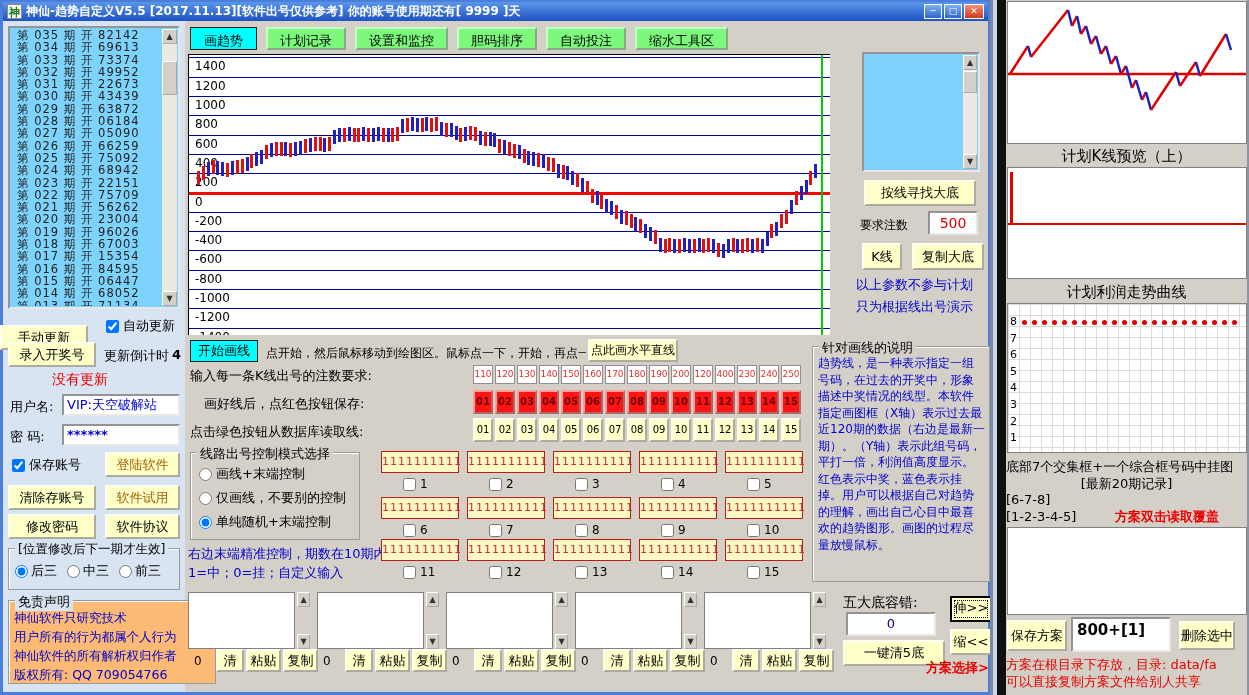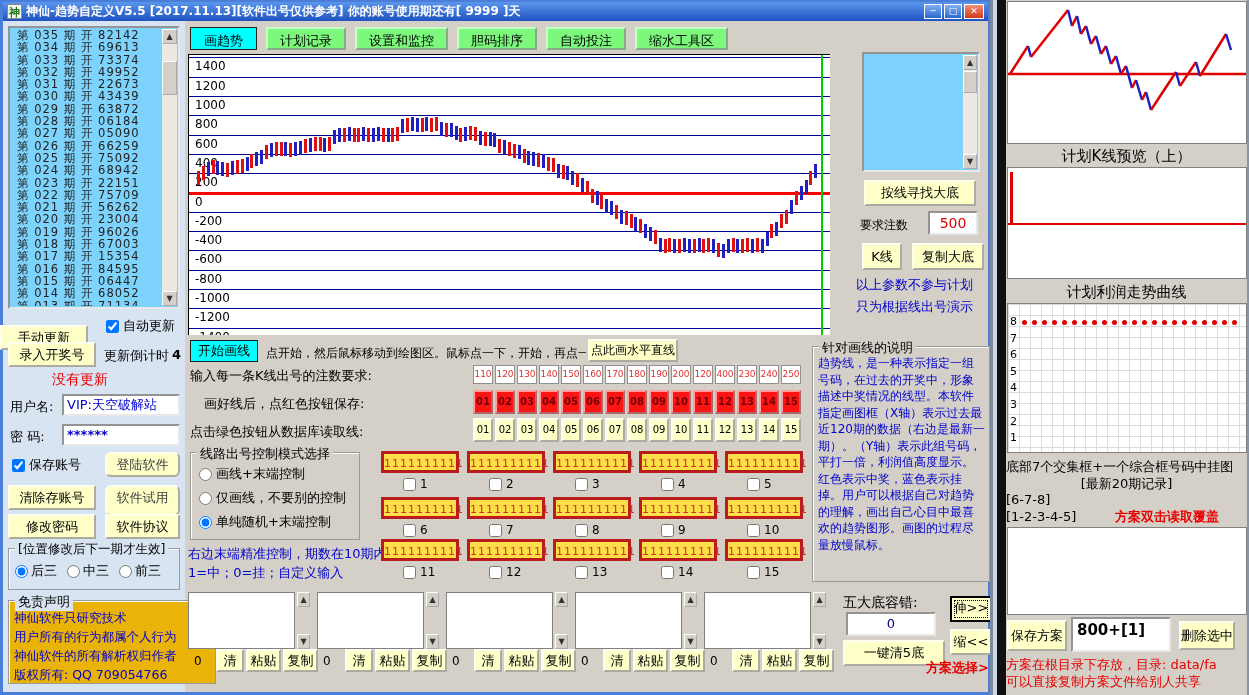--- a/index.html
+++ b/index.html
@@ -10,21 +10,21 @@
   #main-window { left:0; top:0; width:991px; height:695px; border:3px solid #4a7ed8; background:#d4d0c8; }
   #left-col-bg { left:3px; top:20px; width:182px; height:672px; background:#d9e4f2; }
   #titlebar { left:3px; top:2px; width:985px; height:19px; background:linear-gradient(to bottom,#5a96ec,#1e52c0); display:flex; align-items:center; padding:0 4px; color:#fff; }
   #title-icon { width:15px; height:15px; background:#f8f8f0; color:#1a7a1a; font-size:11px; line-height:15px; text-align:center; font-weight:bold; margin-right:4px; border:1px solid #888; }
   #title-text { font-weight:bold; font-size:12px; white-space:nowrap; overflow:hidden; flex:1; }
   .tbb { width:18px; height:15px; margin-left:2px; border:1px solid #fff; background:linear-gradient(#7fb0f2,#2e66ce); color:#fff; font-size:9px; line-height:13px; text-align:center; cursor:default; }
   .tbb.close { background:linear-gradient(#f09078,#cf3a18); width:20px; }
 
   
   .btn { background:#ffffc8; border:2px outset #fffff0; font-size:13px; text-align:center; color:#000; cursor:default; white-space:nowrap; overflow:hidden; }
-  .btn.disabled { color:#404040;border-radius:6px; }
+  .btn.disabled { color:#a16207; }
   .cyanbtn { background:#00ffff; border:1px solid #222; }
   .listbox { background:#7dd3fc; border:2px inset #e8e8e8; overflow:hidden; }
   .inputbox { background:#fff; border:2px inset #e8e8e8; overflow:hidden; white-space:nowrap; }
   .gbox { border:1px solid #9a9a9a; box-shadow:inset 1px 1px 0 #fff; }
   .gbox-legend { position:absolute; top:-8px; left:6px; padding:0 3px; font-size:13px; color:#000; white-space:nowrap; }
   .bluet { color:#0000cc; white-space:nowrap; }
   .redt { color:#e80000; white-space:nowrap; }
   .sb { position:absolute; top:1px; bottom:1px; width:15px; background:#ece9e2; }
   .sb-btn { height:15px; background:#d4d0c8; border:1px outset #fff; font-size:8px; line-height:13px; text-align:center; color:#333; }
   .sb-btn.dn { position:absolute; bottom:0; left:0; right:0; }
@@ -71,32 +71,32 @@
   .rbtn { width:20px; height:24px; background:#ff1414; border:2px outset #ff9c9c; color:#700000; font-size:10px; font-weight:bold; text-align:center; line-height:20px; }
   #load-row-label { left:190px; top:423px; font-size:13px; }
   #load-btns { left:473px; top:418px; display:flex; gap:2px; }
   .gbtn { width:20px; height:24px; background:#ffffc8; border:2px outset #fffff0; color:#000; font-size:10px; text-align:center; line-height:20px; }
 
   #mode-group { left:190px; top:452px; width:170px; height:88px; background:#d4d0c8; }
   .radio-row { position:absolute; left:8px; display:flex; align-items:center; gap:4px; font-size:13px; white-space:nowrap; }
   #mode-note1 { left:188px; top:545px; font-size:13px; }
   #mode-note2 { left:188px; top:564px; font-size:13px; }
 
-  .t-input { position:absolute; width:78px; height:22px; background:#fde047; border:3px solid #b91c1c; color:#d03030; font-size:11px; letter-spacing:1px; text-align:center; line-height:20px; }
+  .t-input { position:absolute; width:78px; height:22px; background:#fef9c3; border:1px solid #b91c1c; color:#d03030; font-size:11px; letter-spacing:1px; text-align:center; line-height:20px; }
   .t-cb { position:absolute; display:flex; align-items:center; gap:4px; font-size:12px; }
 
   #explain-box { left:812px; top:346px; width:178px; height:236px; background:#d4d0c8; }
   #explain-text { position:absolute; left:5px; top:8px; right:4px; bottom:4px; color:#0000cc; font-size:12px; line-height:16.5px; overflow:hidden; }
 
   
   .acc-lab { font-size:13px; color:#000; white-space:nowrap; }
   #user-input { left:62px; top:394px; width:118px; height:22px; color:#0000d0; font-size:13px; line-height:18px; padding-left:3px; }
   #pwd-input { left:62px; top:424px; width:118px; height:22px; color:#0000d0; font-size:13px; line-height:18px; padding-left:3px; font-weight:bold; }
   #pos-group { left:8px; top:548px; width:172px; height:42px; background:#d9e4f2; }
-  #disc-group { left:8px; top:600px; width:208px; height:84px; background:#eab308; }
+  #disc-group { left:8px; top:600px; width:208px; height:84px; background:#fdba74; }
   .disc-line { font-size:12.5px; color:#0000cc; white-space:nowrap; overflow:hidden; line-height:19px; padding-left:3px; }
 
   
   .bu-ta { position:absolute; width:107px; height:57px; background:#fff; border:1px solid #808080; }
   .bu-sb { position:absolute; width:13px; height:57px; }
   .bu-count { position:absolute; font-size:12px; color:#000; }
   .bu-btn { position:absolute; height:23px; }
   #tol-label { left:843px; top:594px; font-size:14px; color:#000; }
   #tol-input { left:846px; top:612px; width:90px; height:24px; color:#000090; font-size:13px; text-align:center; line-height:20px; }
   #clear5-btn { left:843px; top:640px; width:102px; height:26px; line-height:22px; }
@@ -537,21 +537,21 @@
 <span class="abs acc-lab" style="left:10px;top:398px;">用户名:</span>
 <div class="abs inputbox" id="user-input">VIP:天空破解站</div>
 <span class="abs acc-lab" style="left:10px;top:428px;">密  码:</span>
 <div class="abs inputbox" id="pwd-input">******</div>
 <label class="abs acc-lab" style="left:12px;top:456px;display:flex;gap:4px;align-items:center;">
   <input type="checkbox" id="save-acc-cb" checked="" style="">
   <span>保存账号</span>
 </label>
 <div class="abs btn disabled" style="left:105px;top:452px;width:75px;height:25px;line-height:21px;">登陆软件</div>
 <div class="abs btn" style="left:8px;top:485px;width:88px;height:25px;line-height:21px;">清除存账号</div>
-<div class="abs btn disabled" style="left:105px;top:485px;width:75px;height:31px;line-height:21px;">软件试用</div>
+<div class="abs btn disabled" style="left:105px;top:485px;width:75px;height:25px;line-height:21px;">软件试用</div>
 <div class="abs btn" style="left:8px;top:514px;width:88px;height:25px;line-height:21px;">修改密码</div>
 <div class="abs btn" style="left:105px;top:514px;width:75px;height:25px;line-height:21px;">软件协议</div>
 
 <div class="abs gbox" id="pos-group">
   <span class="gbox-legend" style="background:#d9e4f2;font-size:12.5px;">[位置修改后下一期才生效]</span>
   <div id="pos-options" style="position:absolute;left:6px;top:13px;display:flex;gap:10px;">
       <label class="acc-lab" style="display: flex; gap: 3px; align-items: center;">
         <input type="radio" name="pos" checked="" style="">
         <span>后三</span>
       </label>

